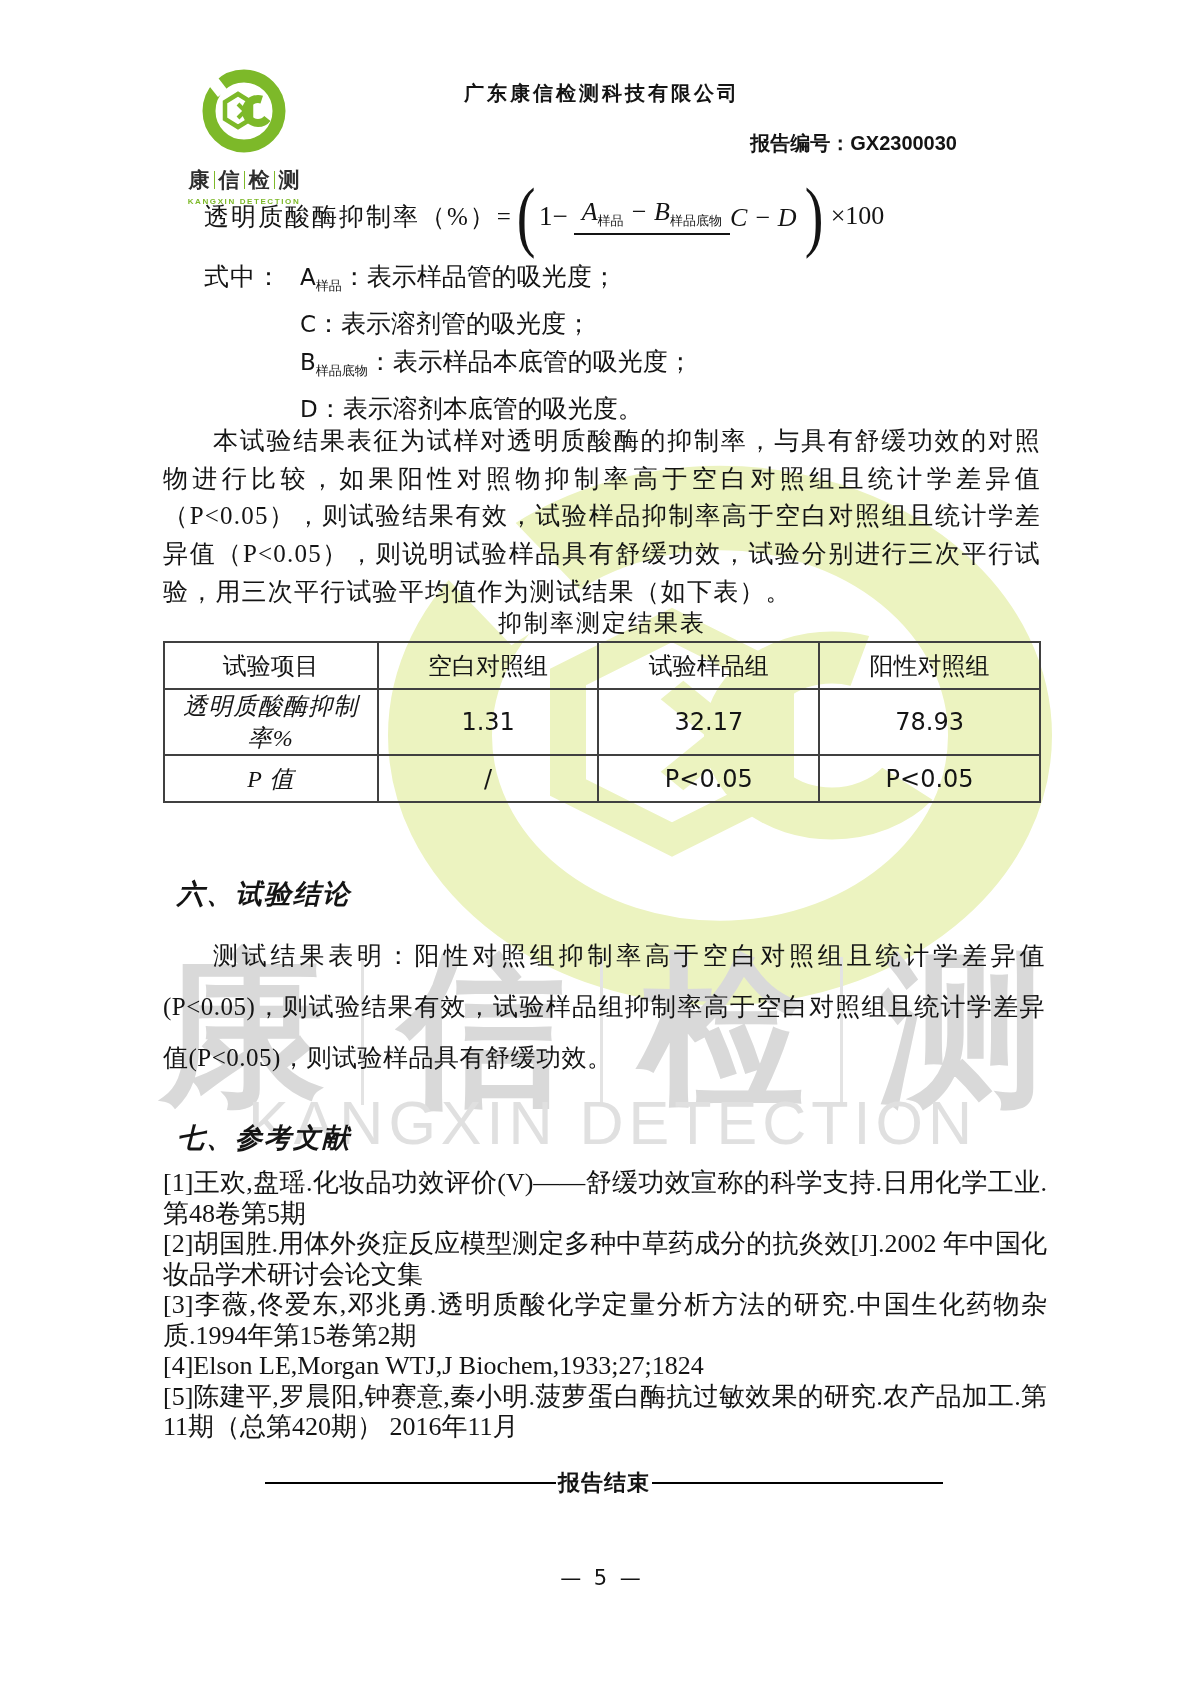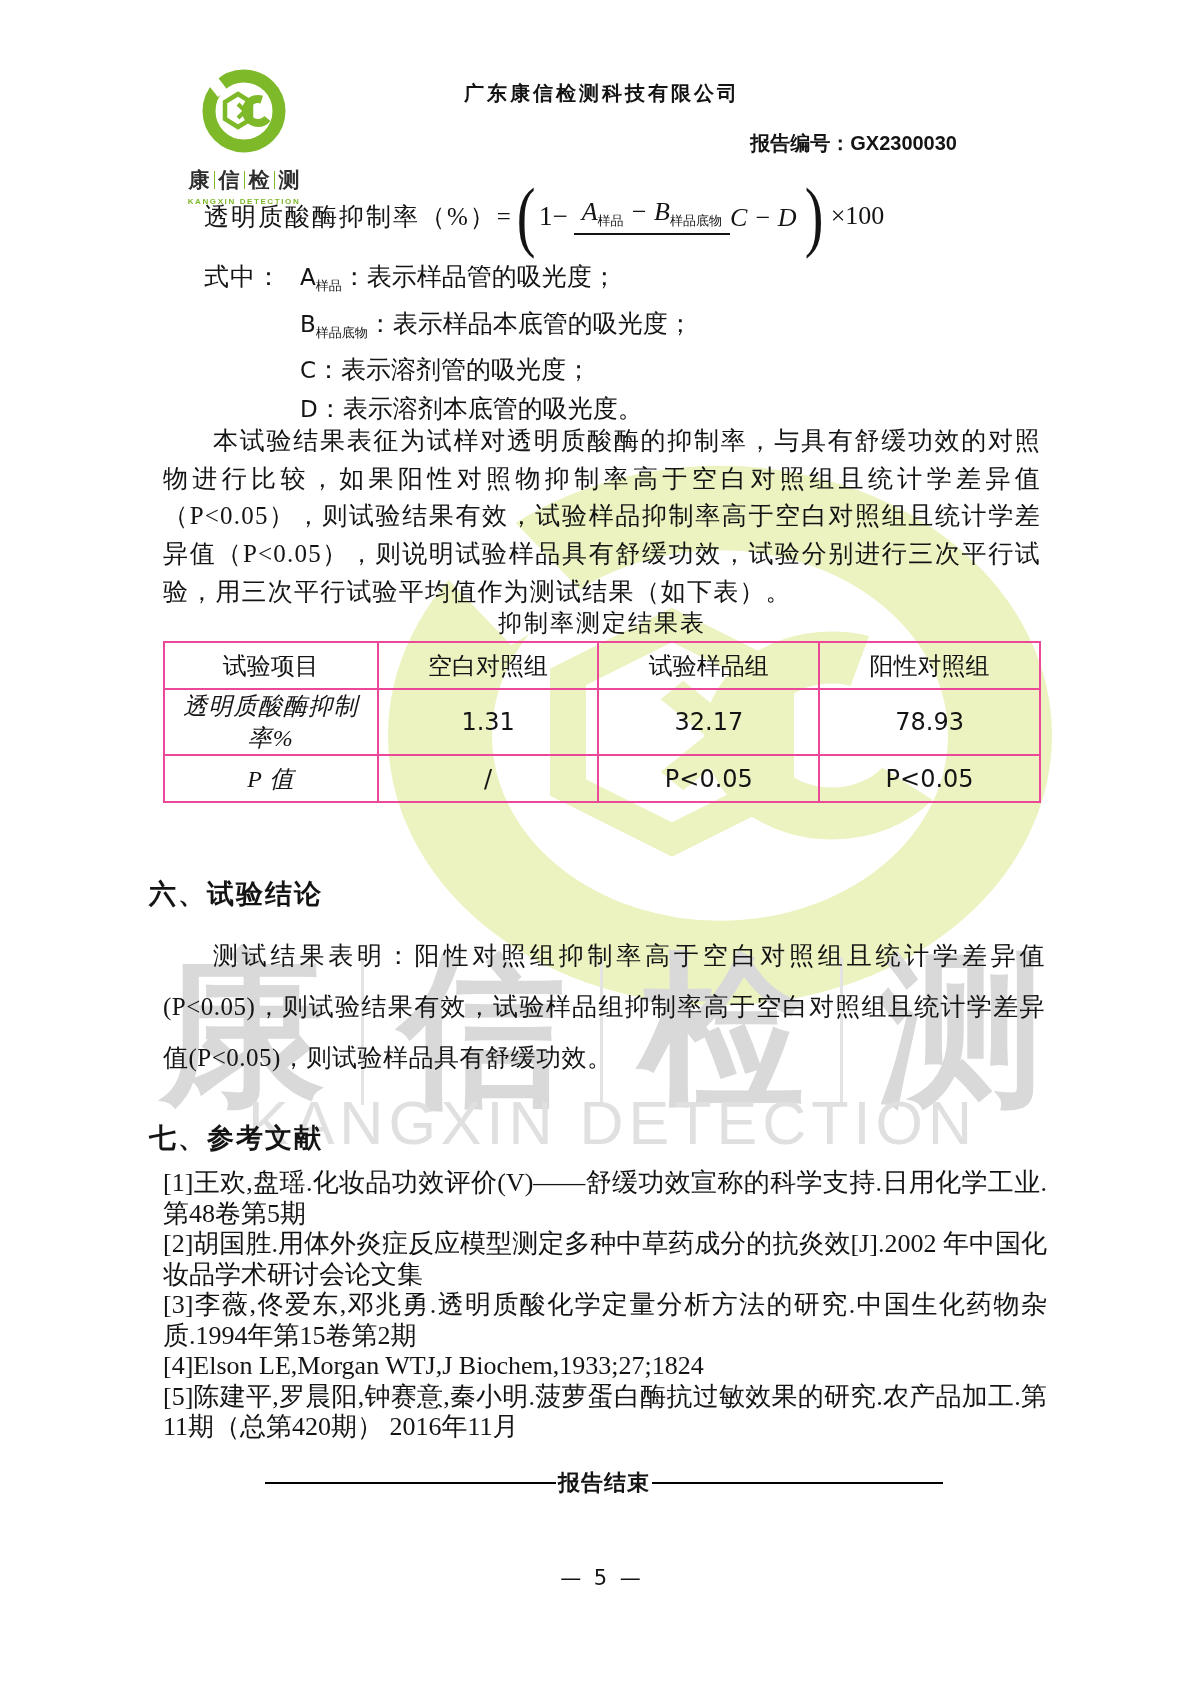--- a/index.html
+++ b/index.html
@@ -40,31 +40,31 @@
   .def-lead{display:inline-block;width:96px;letter-spacing:1px;}
   .def-sym{font-family:"DejaVu Sans","Liberation Sans",sans-serif;font-size:23px;}
   
   .para{position:absolute;left:163px;top:410px;width:878px;font-size:25px;
     line-height:37.7px;text-align:justify;text-indent:2em;letter-spacing:1.2px;margin-top:12px;}
   
   .tbl-title{position:absolute;left:163px;top:607px;width:878px;text-align:center;
     font-size:24px;letter-spacing:2px;}
   table.results{position:absolute;left:163px;top:641px;width:878px;
     border-collapse:collapse;table-layout:fixed;background:transparent;}
-  table.results th,table.results td{border:2px solid #ec4899;height:45px;text-align:center;
+  table.results th,table.results td{border:2px solid #404040;height:45px;text-align:center;
     font-weight:400;font-size:24px;padding:0;}
   table.results col.c1{width:24.4%;}
   table.results col.c2{width:25.2%;}
   table.results col.c3{width:25.2%;}
   table.results col.c4{width:25.2%;}
   .row-label{font-style:italic;letter-spacing:1px;}
   .cell-val{font-family:"DejaVu Sans","Liberation Sans",sans-serif;font-size:22px;}
   
-  .h-section{position:absolute;left:149px;font-family:"Liberation Sans",sans-serif;
-    font-weight:700;font-size:27px;letter-spacing:2px;}
+  .h-section{position:absolute;left:177px;font-family:"Liberation Sans",sans-serif;
+    font-weight:700;font-size:27px;letter-spacing:2px;font-style:italic;}
   .h-six{top:876px;}
   .h-seven{top:1120px;}
   .conclusion{position:absolute;left:163px;top:930px;width:882px;font-size:25px;
     line-height:51px;text-align:justify;text-indent:2em;letter-spacing:.5px;}
   .refs{position:absolute;left:163px;top:1168px;width:884px;font-size:26px;line-height:30.5px;}
   .refs .ref{text-align:justify;}
   
   .report-end{position:absolute;left:265px;top:1468px;width:678px;display:flex;
     align-items:center;font-size:22px;font-weight:700;letter-spacing:1px;}
   .report-end .line{flex:1;border-top:2.5px solid #000;}
@@ -147,24 +147,24 @@
       </span>
       <span class="f-paren">)</span>
       <span class="f-times">×100</span>
     </div>
 
     <div class="defs">
       <div class="def-line">
         <span class="def-lead">式中：</span><span class="def-sym">A</span><sub>样品</sub><span>：表示样品管的吸光度；</span>
       </div>
       <div class="def-line indent">
+        <span class="def-sym">C</span><span>：表示溶剂管的吸光度；</span>
+      </div>
+      <div class="def-line indent">
         <span class="def-sym">B</span><sub>样品底物</sub><span>：表示样品本底管的吸光度；</span>
-      </div>
-      <div class="def-line indent">
-        <span class="def-sym">C</span><span>：表示溶剂管的吸光度；</span>
       </div>
       <div class="def-line indent">
         <span class="def-sym">D</span><span>：表示溶剂本底管的吸光度。</span>
       </div>
     </div>
 
     <div class="para">本试验结果表征为试样对透明质酸酶的抑制率，与具有舒缓功效的对照物进行比较，如果阳性对照物抑制率高于空白对照组且统计学差异值（P&lt;0.05），则试验结果有效，试验样品抑制率高于空白对照组且统计学差异值（P&lt;0.05），则说明试验样品具有舒缓功效，试验分别进行三次平行试验，用三次平行试验平均值作为测试结果（如下表）。</div>
 
     <div class="tbl-title">抑制率测定结果表</div>
     <table class="results">

